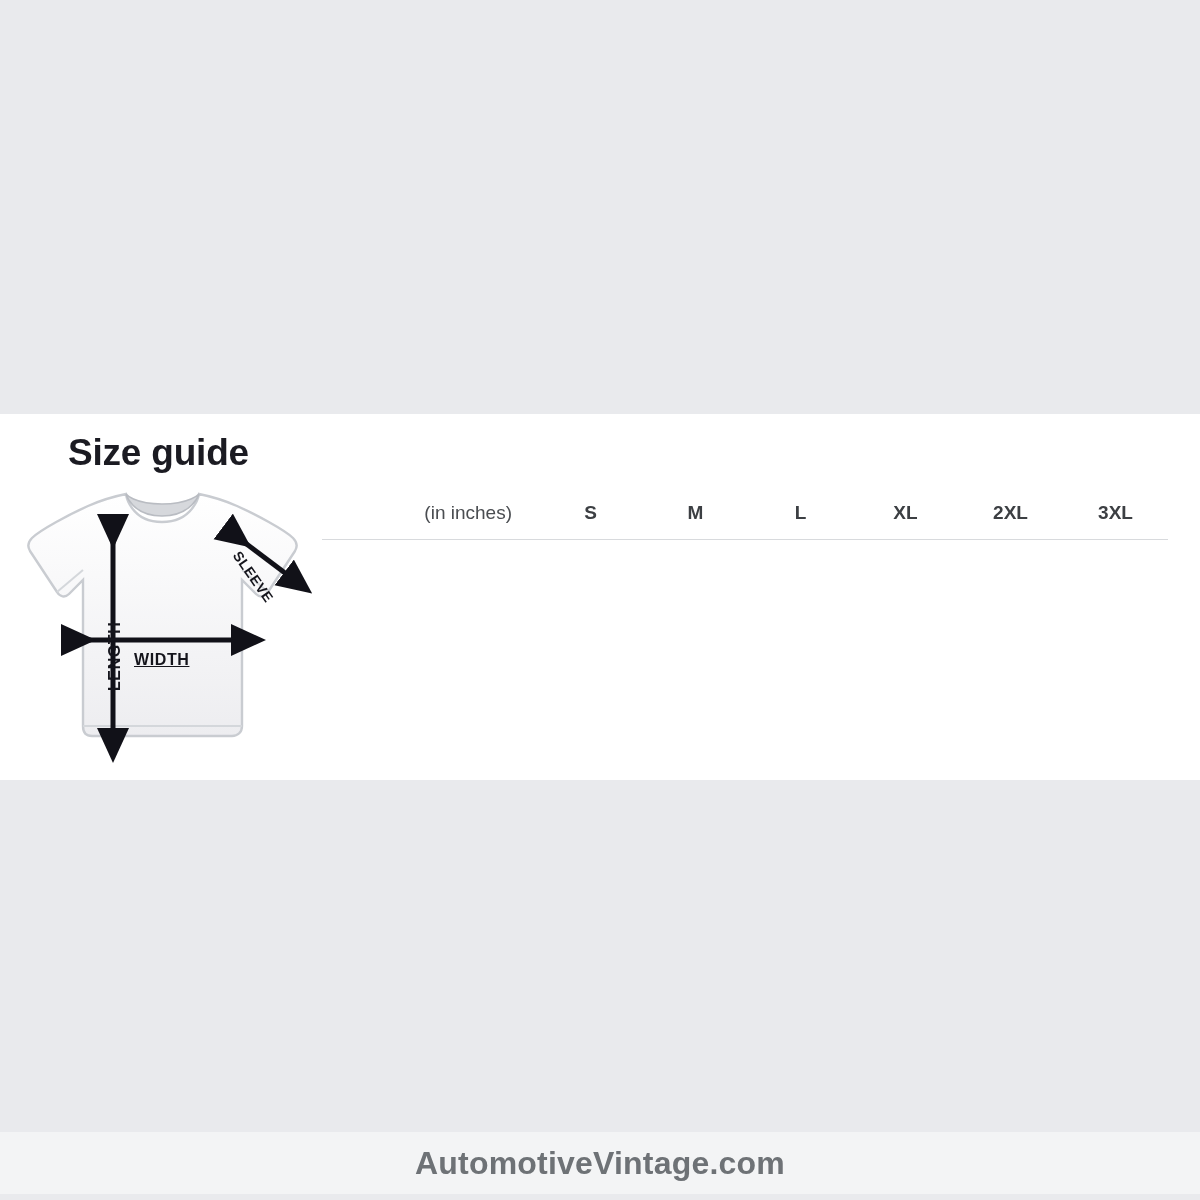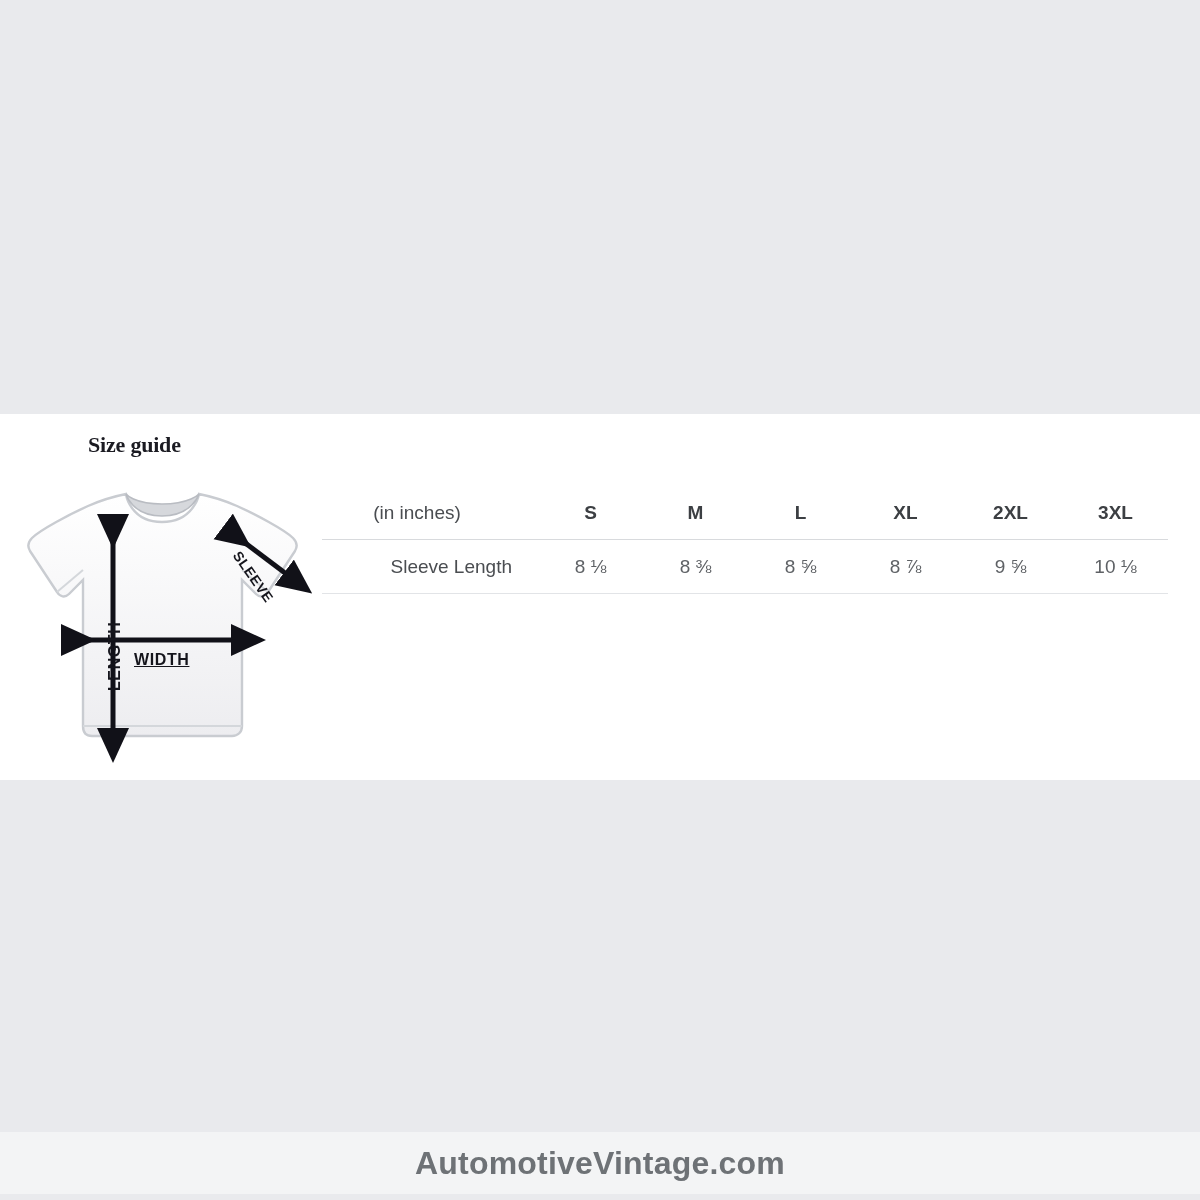--- a/index.html
+++ b/index.html
@@ -32,27 +32,26 @@
   .card {
     position: absolute;
     left: 0; top: 414px;
     width: 1200px;
     height: 366px;
     background: #ffffff;
   }
 
   .title {
     position: absolute;
-    left: 88px;
+    left: 68px;
     top: 18px;
-    font-size: 22px;
+    font-size: 37px;
     font-weight: bold;
     color: #1b1b22;
     letter-spacing: -0.2px;
-    font-family: Liberation Serif, serif;
   }
 
   
   .shirt-wrap {
     position: absolute;
     left: 14px;
     top: 60px;
     width: 300px;
     height: 290px;
   }
@@ -108,20 +107,21 @@
     font-weight: normal;
   }
   table.size-table thead th {
     color: #3c3f43;
     font-weight: bold;
     border-bottom: 1px solid #d8dadd;
   }
   table.size-table thead th.unit-head {
     font-weight: normal;
     color: #4a4d51;
+    text-align: right;
     padding-right: 26px;
   }
   table.size-table tbody td {
     border-bottom: 1px solid #e2e4e7;
     text-align: center;
   }
   table.size-table tbody td.row-head {
     text-align: right;
     padding-right: 26px;
     color: #4a4d51;
@@ -237,29 +237,20 @@
           <th class="unit-head">(in inches)</th>
           <th>S</th>
           <th>M</th>
           <th>L</th>
           <th>XL</th>
           <th>2XL</th>
           <th>3XL</th>
         </tr>
       </thead>
       <tbody>
-        <tr>
-          <td class="row-head">Sleeve Length</td>
-          <td>8 ⅛</td>
-          <td>8 ⅜</td>
-          <td>8 ⅝</td>
-          <td>8 ⅞</td>
-          <td>9 ⅝</td>
-          <td>10 ⅛</td>
-        </tr>
       </tbody>
     </table>
   </div>
 
   <div class="brand-strip"></div>
   <div class="brand-text">AutomotiveVintage.com</div>
 
 </div>
 
 </body></html>

